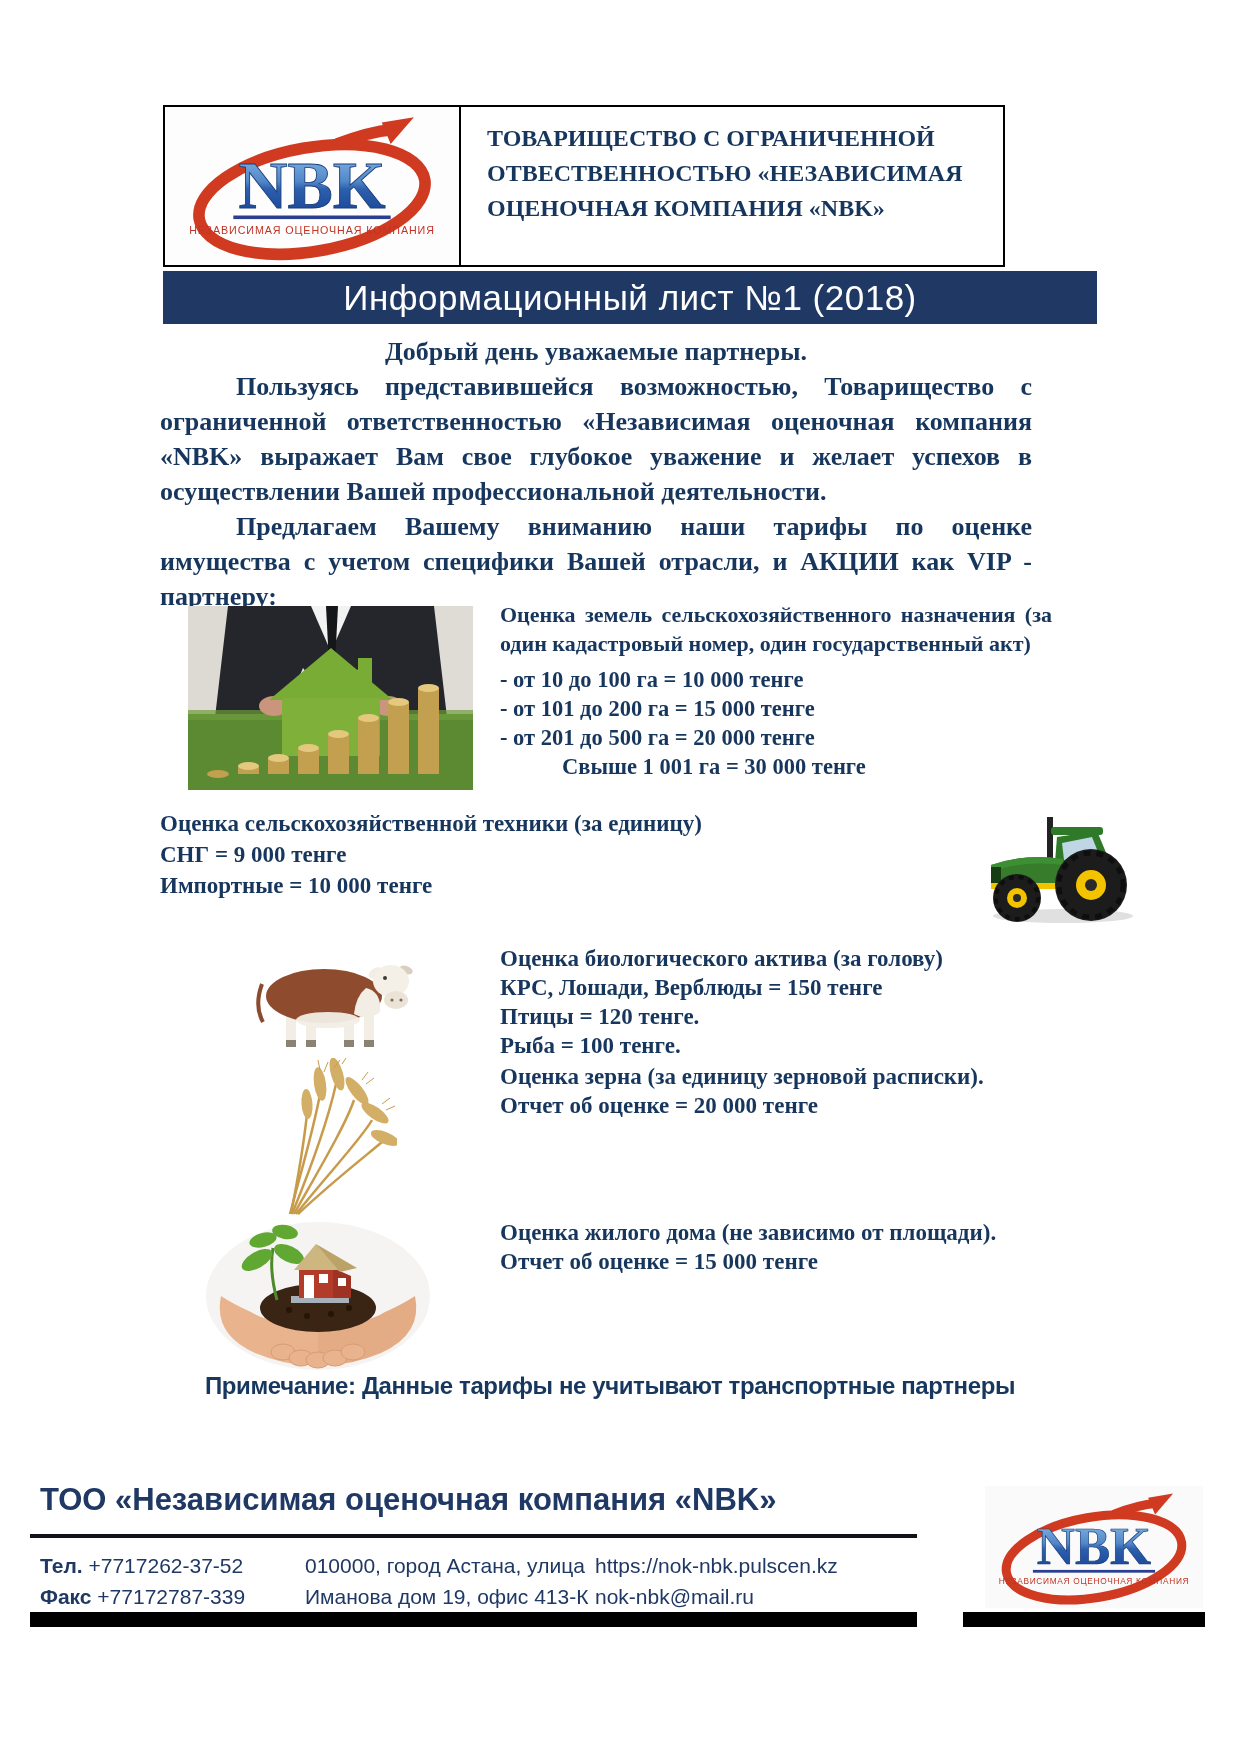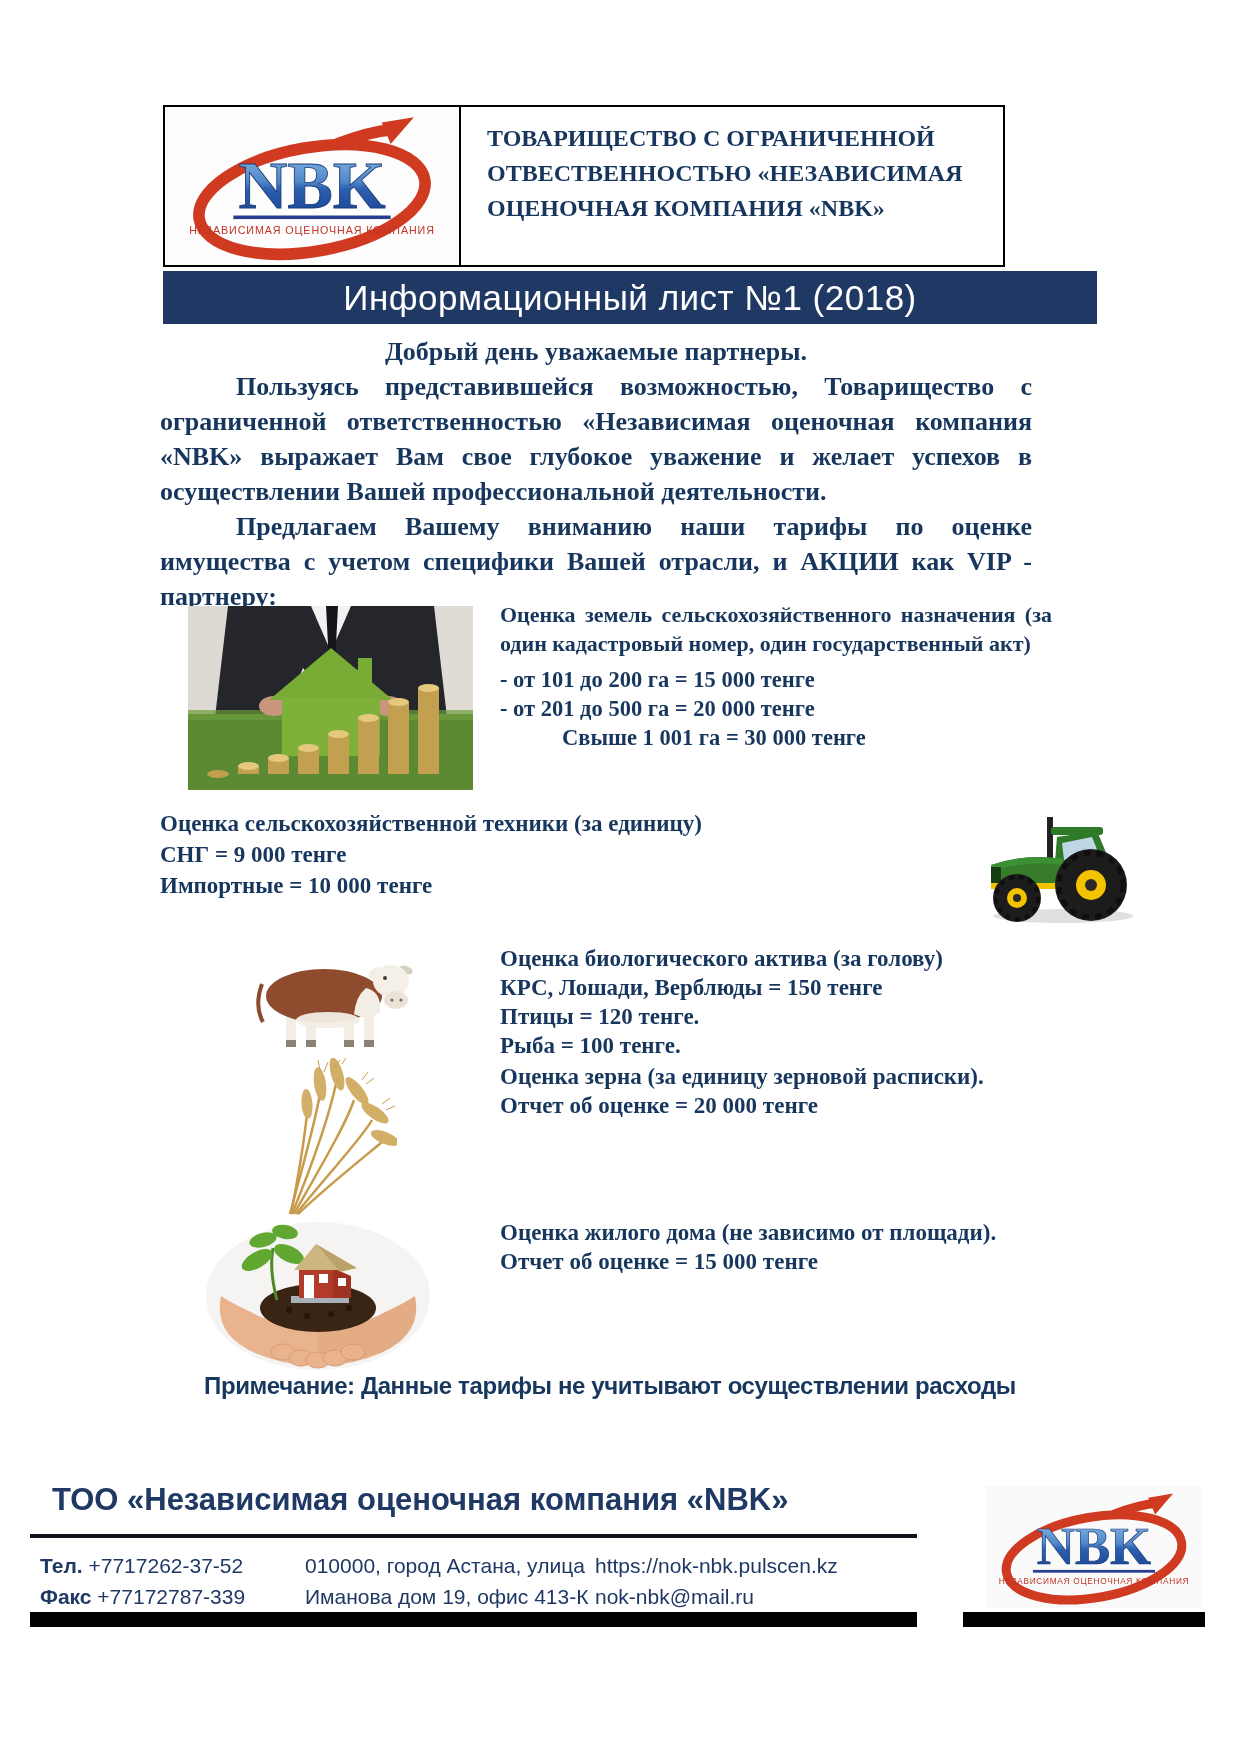--- a/index.html
+++ b/index.html
@@ -43,21 +43,21 @@
   .row5-text { left:500px; top:1218px; width:560px; }
   
   .note {
     position:absolute; left:170px; top:1372px; width:880px; text-align:center;
     font-family:"Liberation Sans", sans-serif; font-weight:bold; font-size:24px;
     letter-spacing:-0.4px; color:#17375E;
   }
   
   .footer-company {
     position:absolute; left:40px; top:1482px;
-    font-family:"Liberation Sans", sans-serif; font-weight:bold; font-size:31px; color:#1F3864;margin-left:12px;
+    font-family:"Liberation Sans", sans-serif; font-weight:bold; font-size:31px; color:#1F3864;
   }
   .footer-rule { position:absolute; left:30px; top:1534px; width:887px; height:4px; background:#10131a; }
   .contact-col {
     position:absolute; top:1550px; font-family:"Liberation Sans", sans-serif;
     font-size:21px; line-height:31px; color:#1F3864;
   }
   .c1 { left:40px; } .c2 { left:305px; } .c3 { left:595px; }
   .contact-col b { font-weight:bold; }
   .contact-col a { color:#1F3864; text-decoration:none; display:block; }
   .black-bar { position:absolute; top:1612px; height:15px; background:#000; }
@@ -133,20 +133,21 @@
         <ellipse cx="180.5" cy="112" rx="10.5" ry="4" fill="#E3C87E"></ellipse>
       <rect x="200" y="96" width="21" height="72" fill="#C2A04F"></rect>
         <ellipse cx="210.5" cy="96" rx="10.5" ry="4" fill="#E3C87E"></ellipse>
       <rect x="230" y="82" width="21" height="86" fill="#C2A04F"></rect>
         <ellipse cx="240.5" cy="82" rx="10.5" ry="4" fill="#E3C87E"></ellipse>
     </g>
   </svg>
   <div class="abs row1-text">
     <div class="price-title">Оценка земель сельскохозяйственного назначения (за один кадастровый номер, один государственный акт)</div>
     <div class="items-gap">
+      <div class="price-item">- от 10 до 100 га = 10 000 тенге</div>
       <div class="price-item">- от 101 до 200 га = 15 000 тенге</div>
       <div class="price-item">- от 201 до 500 га = 20 000 тенге</div>
       <div class="price-item indent">Свыше 1 001 га = 30 000 тенге</div>
     </div>
   </div>
 
   <div class="abs mach-text">
     <div class="price-title">Оценка сельскохозяйственной техники (за единицу)</div>
     <div class="price-item">СНГ = 9 000 тенге</div>
     <div class="price-item">Импортные = 10 000 тенге</div>
@@ -257,21 +258,21 @@
       <ellipse cx="115" cy="148" rx="12" ry="8"></ellipse>
       <ellipse cx="132" cy="146" rx="12" ry="8"></ellipse>
       <ellipse cx="150" cy="140" rx="12" ry="8"></ellipse>
     </g>
   </svg>
   <div class="abs row5-text">
     <div class="price-title">Оценка жилого дома (не зависимо от площади).</div>
     <div class="price-item">Отчет об оценке = 15 000 тенге</div>
   </div>
 
-  <div class="note">Примечание: Данные тарифы не учитывают осуществлении расходы</div>
+  <div class="note">Примечание: Данные тарифы не учитывают транспортные партнеры</div>
 
   <div class="footer-company">ТОО «Независимая оценочная компания «NBK»</div>
   <div class="footer-rule"></div>
 
   <div class="contact-col c1">
     <div><b>Тел.</b> <span>+7717262-37-52</span></div>
     <div><b>Факс</b> <span>+77172787-339</span></div>
   </div>
   <div class="contact-col c2">
     <div>010000, город Астана, улица</div>

